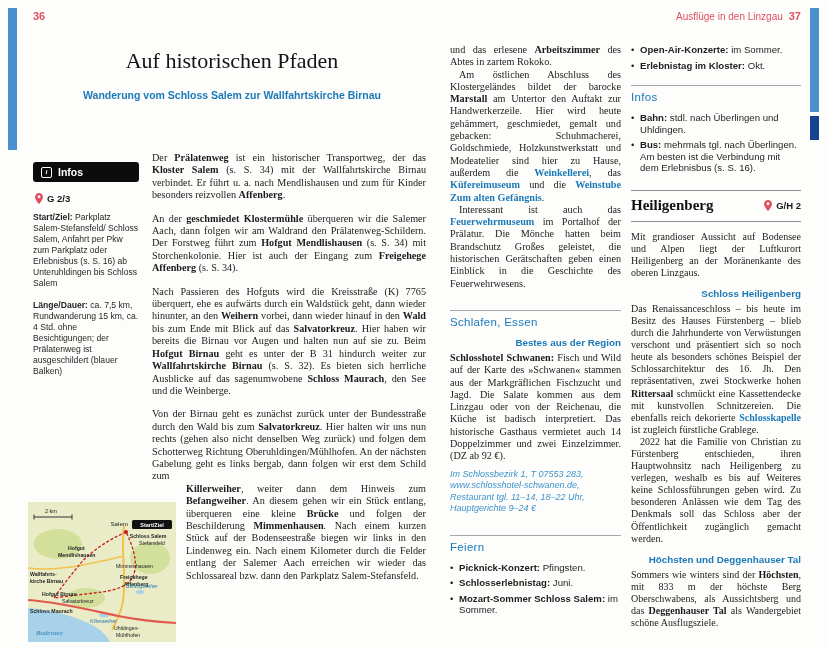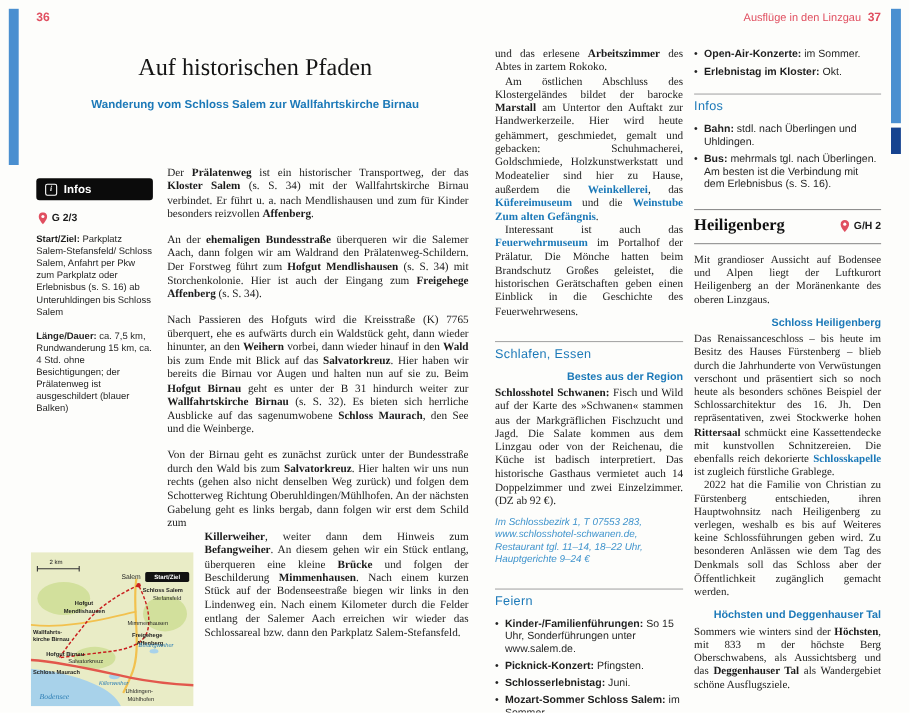--- a/index.html
+++ b/index.html
@@ -88,21 +88,21 @@
         <circle cx="5" cy="4.8" r="1.8" fill="#fff"></circle>
       </svg>
       <span>G 2/3</span>
     </div>
     <div class="side-text"><span class="b">Start/Ziel: </span><span>Parkplatz Salem-Stefansfeld/ Schloss Salem, Anfahrt per Pkw zum Parkplatz oder Erlebnisbus (s. S. 16) ab Unteruhldingen bis Schloss Salem</span></div>
     <div class="side-text"><span class="b">Länge/Dauer: </span><span>ca. 7,5 km, Rundwanderung 15 km, ca. 4 Std. ohne Besichtigungen; der Prälatenweg ist ausgeschildert (blauer Balken)</span></div>
   </div>
 
   <div class="main-col">
     <p class="bp"><span>Der </span><span class="b">Prälatenweg</span><span> ist ein historischer Transportweg, der das </span><span class="b">Kloster Salem</span><span> (s. S. 34) mit der Wallfahrtskirche Birnau verbindet. Er führt u. a. nach Mendlishausen und zum für Kinder besonders reizvollen </span><span class="b">Affenberg</span><span>.</span></p>
-    <p class="bp"><span>An der </span><span class="b">ehemaligen Bundesstraße</span><span> überqueren wir die Salemer Aach, dann folgen wir am Waldrand den Prälatenweg-Schildern. Der Forstweg führt zum </span><span class="b">Hofgut Mendlishausen</span><span> (s. S. 34) mit Storchenkolonie. Hier ist auch der Eingang zum </span><span class="b">Freigehege Affenberg</span><span> (s. S. 34).</span></p>
+    <p class="bp"><span>An der </span><span class="b">geschmiedet Klostermühle</span><span> überqueren wir die Salemer Aach, dann folgen wir am Waldrand den Prälatenweg-Schildern. Der Forstweg führt zum </span><span class="b">Hofgut Mendlishausen</span><span> (s. S. 34) mit Storchenkolonie. Hier ist auch der Eingang zum </span><span class="b">Freigehege Affenberg</span><span> (s. S. 34).</span></p>
     <p class="bp"><span>Nach Passieren des Hofguts wird die Kreisstraße (K) 7765 überquert, ehe es aufwärts durch ein Waldstück geht, dann wieder hinunter, an den </span><span class="b">Weihern</span><span> vorbei, dann wieder hinauf in den </span><span class="b">Wald</span><span> bis zum Ende mit Blick auf das </span><span class="b">Salvatorkreuz</span><span>. Hier haben wir bereits die Birnau vor Augen und halten nun auf sie zu. Beim </span><span class="b">Hofgut Birnau</span><span> geht es unter der B 31 hindurch weiter zur </span><span class="b">Wallfahrtskirche Birnau</span><span> (s. S. 32). Es bieten sich herrliche Ausblicke auf das sagenumwobene </span><span class="b">Schloss Maurach</span><span>, den See und die Weinberge.</span></p>
     <p class="bp" style="margin-bottom:0;"><span>Von der Birnau geht es zunächst zurück unter der Bundesstraße durch den Wald bis zum </span><span class="b">Salvatorkreuz</span><span>. Hier halten wir uns nun rechts (gehen also nicht denselben Weg zurück) und folgen dem Schotterweg Richtung Oberuhldingen/Mühlhofen. An der nächsten Gabelung geht es links bergab, dann folgen wir erst dem Schild zum</span></p>
     <p class="bp p4b"><span class="b">Killerweiher</span><span>, weiter dann dem Hinweis zum </span><span class="b">Befangweiher</span><span>. An diesem gehen wir ein Stück entlang, überqueren eine kleine </span><span class="b">Brücke</span><span> und folgen der Beschilderung </span><span class="b">Mimmenhausen</span><span>. Nach einem kurzen Stück auf der Bodenseestraße biegen wir links in den Lindenweg ein. Nach einem Kilometer durch die Felder entlang der Salemer Aach erreichen wir wieder das Schlossareal bzw. dann den Parkplatz Salem-Stefansfeld.</span></p>
   </div>
 
   <div class="tour-map">
     <svg width="148" height="140" viewBox="0 0 148 140">
       <rect width="148" height="140" fill="#e9ecc6"></rect>
       <ellipse cx="30" cy="42" rx="24" ry="15" fill="#d2e09c"></ellipse>
       <ellipse cx="122" cy="56" rx="20" ry="16" fill="#d2e09c"></ellipse>
@@ -146,21 +146,20 @@
     <p class="cp"><span>und das erlesene </span><span class="b">Arbeitszimmer</span><span> des Abtes in zartem Rokoko.</span></p>
     <p class="cp indent"><span>Am östlichen Abschluss des Klostergeländes bildet der barocke </span><span class="b">Marstall</span><span> am Untertor den Auftakt zur Handwerkerzeile. Hier wird heute gehämmert, geschmiedet, gemalt und gebacken: Schuhmacherei, Goldschmiede, Holzkunstwerkstatt und Modeatelier sind hier zu Hause, außerdem die </span><span class="bb">Weinkellerei</span><span>, das </span><span class="bb">Küfereimuseum</span><span> und die </span><span class="bb">Weinstube Zum alten Gefängnis</span><span>.</span></p>
     <p class="cp indent"><span>Interessant ist auch das </span><span class="bb">Feuerwehrmuseum</span><span> im Portalhof der Prälatur. Die Mönche hatten beim Brandschutz Großes geleistet, die historischen Gerätschaften geben einen Einblick in die Geschichte des Feuerwehrwesens.</span></p>
 
     <div class="col-rule">Schlafen, Essen</div>
     <div class="blue-sub">Bestes aus der Region</div>
     <p class="cp"><span class="b">Schlosshotel Schwanen:</span><span> Fisch und Wild auf der Karte des »Schwanen« stammen aus der Markgräflichen Fischzucht und Jagd. Die Salate kommen aus dem Linzgau oder von der Reichenau, die Küche ist badisch interpretiert. Das historische Gasthaus vermietet auch 14 Doppelzimmer und zwei Einzelzimmer. (DZ ab 92 €).</span></p>
     <div class="contact">Im Schlossbezirk 1, T 07553 283, www.schlosshotel-schwanen.de, Restaurant tgl. 11–14, 18–22 Uhr, Hauptgerichte 9–24 €</div>
 
     <div class="col-rule">Feiern</div>
-    <div class="bullet"><span><span class="b">Kinder-/Familienführungen:</span><span> So 15 Uhr, Sonderführungen unter www.salem.de.</span></span></div>
     <div class="bullet"><span><span class="b">Picknick-Konzert:</span><span> Pfingsten.</span></span></div>
     <div class="bullet"><span><span class="b">Schlosserlebnistag:</span><span> Juni.</span></span></div>
     <div class="bullet"><span><span class="b">Mozart-Sommer Schloss Salem:</span><span> im Sommer.</span></span></div>
 
   </div>
 
   <div class="right-col">
     <div class="bullet"><span><span class="b">Open-Air-Konzerte:</span><span> im Sommer.</span></span></div>
     <div class="bullet"><span><span class="b">Erlebnistag im Kloster:</span><span> Okt.</span></span></div>
 

